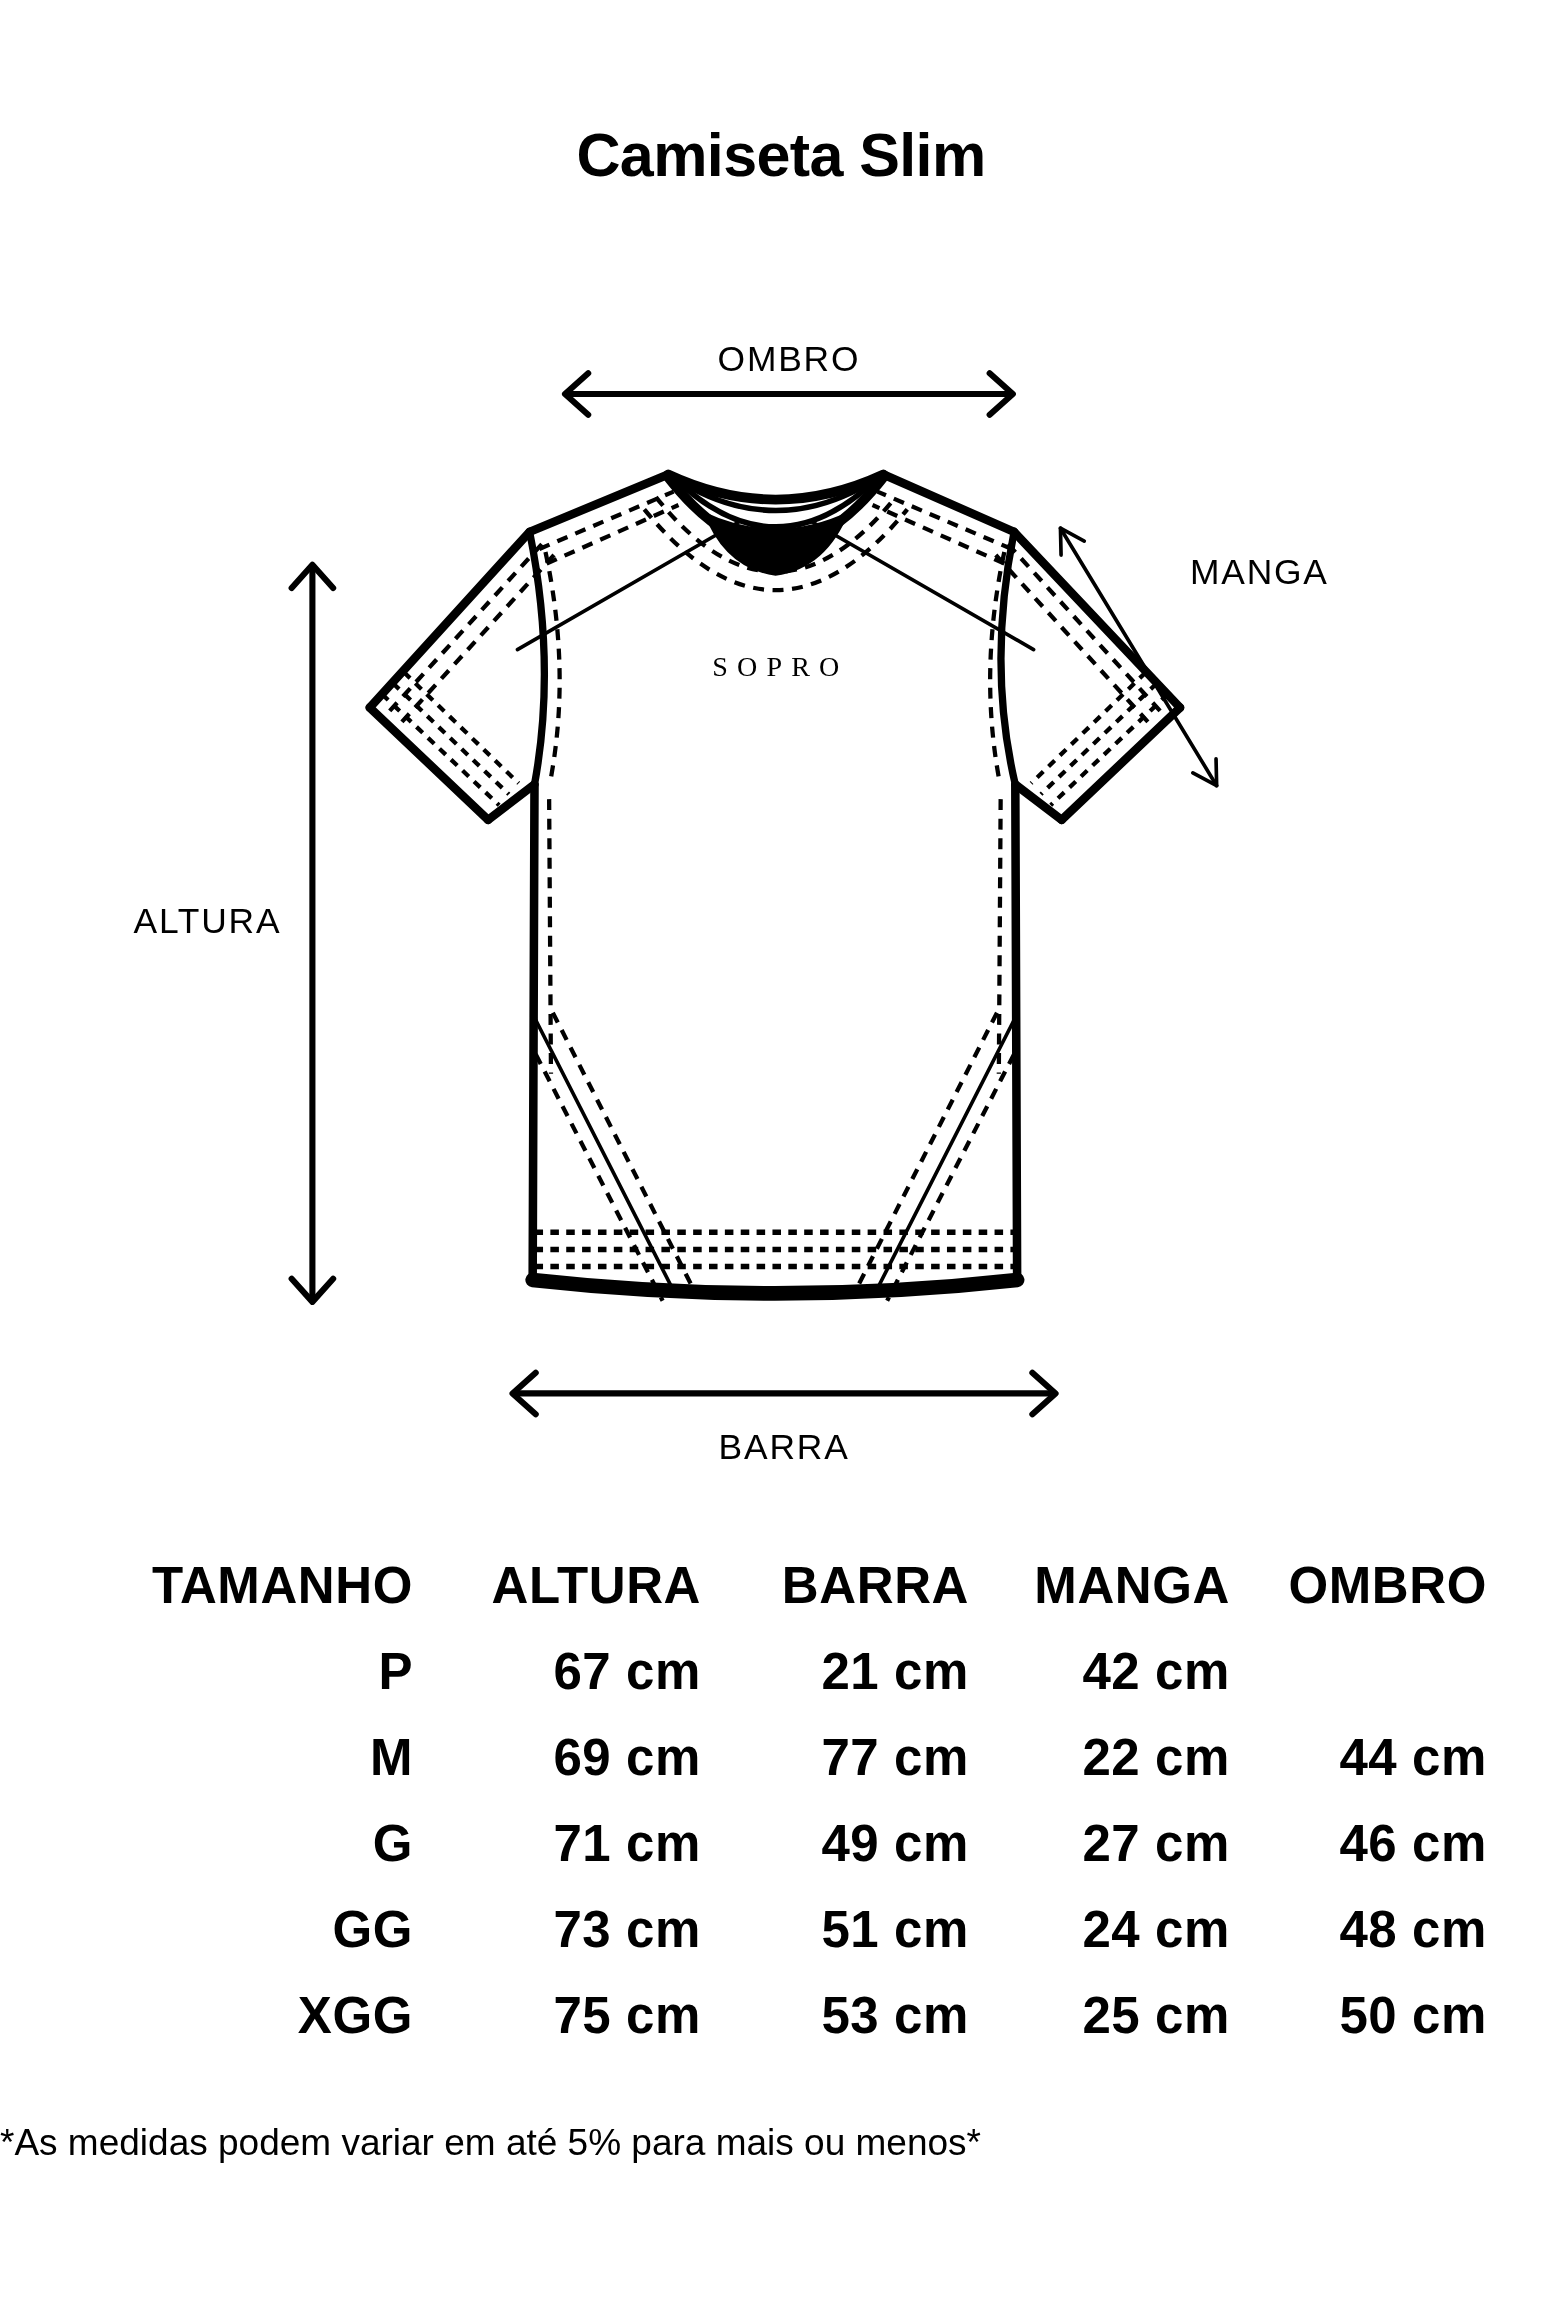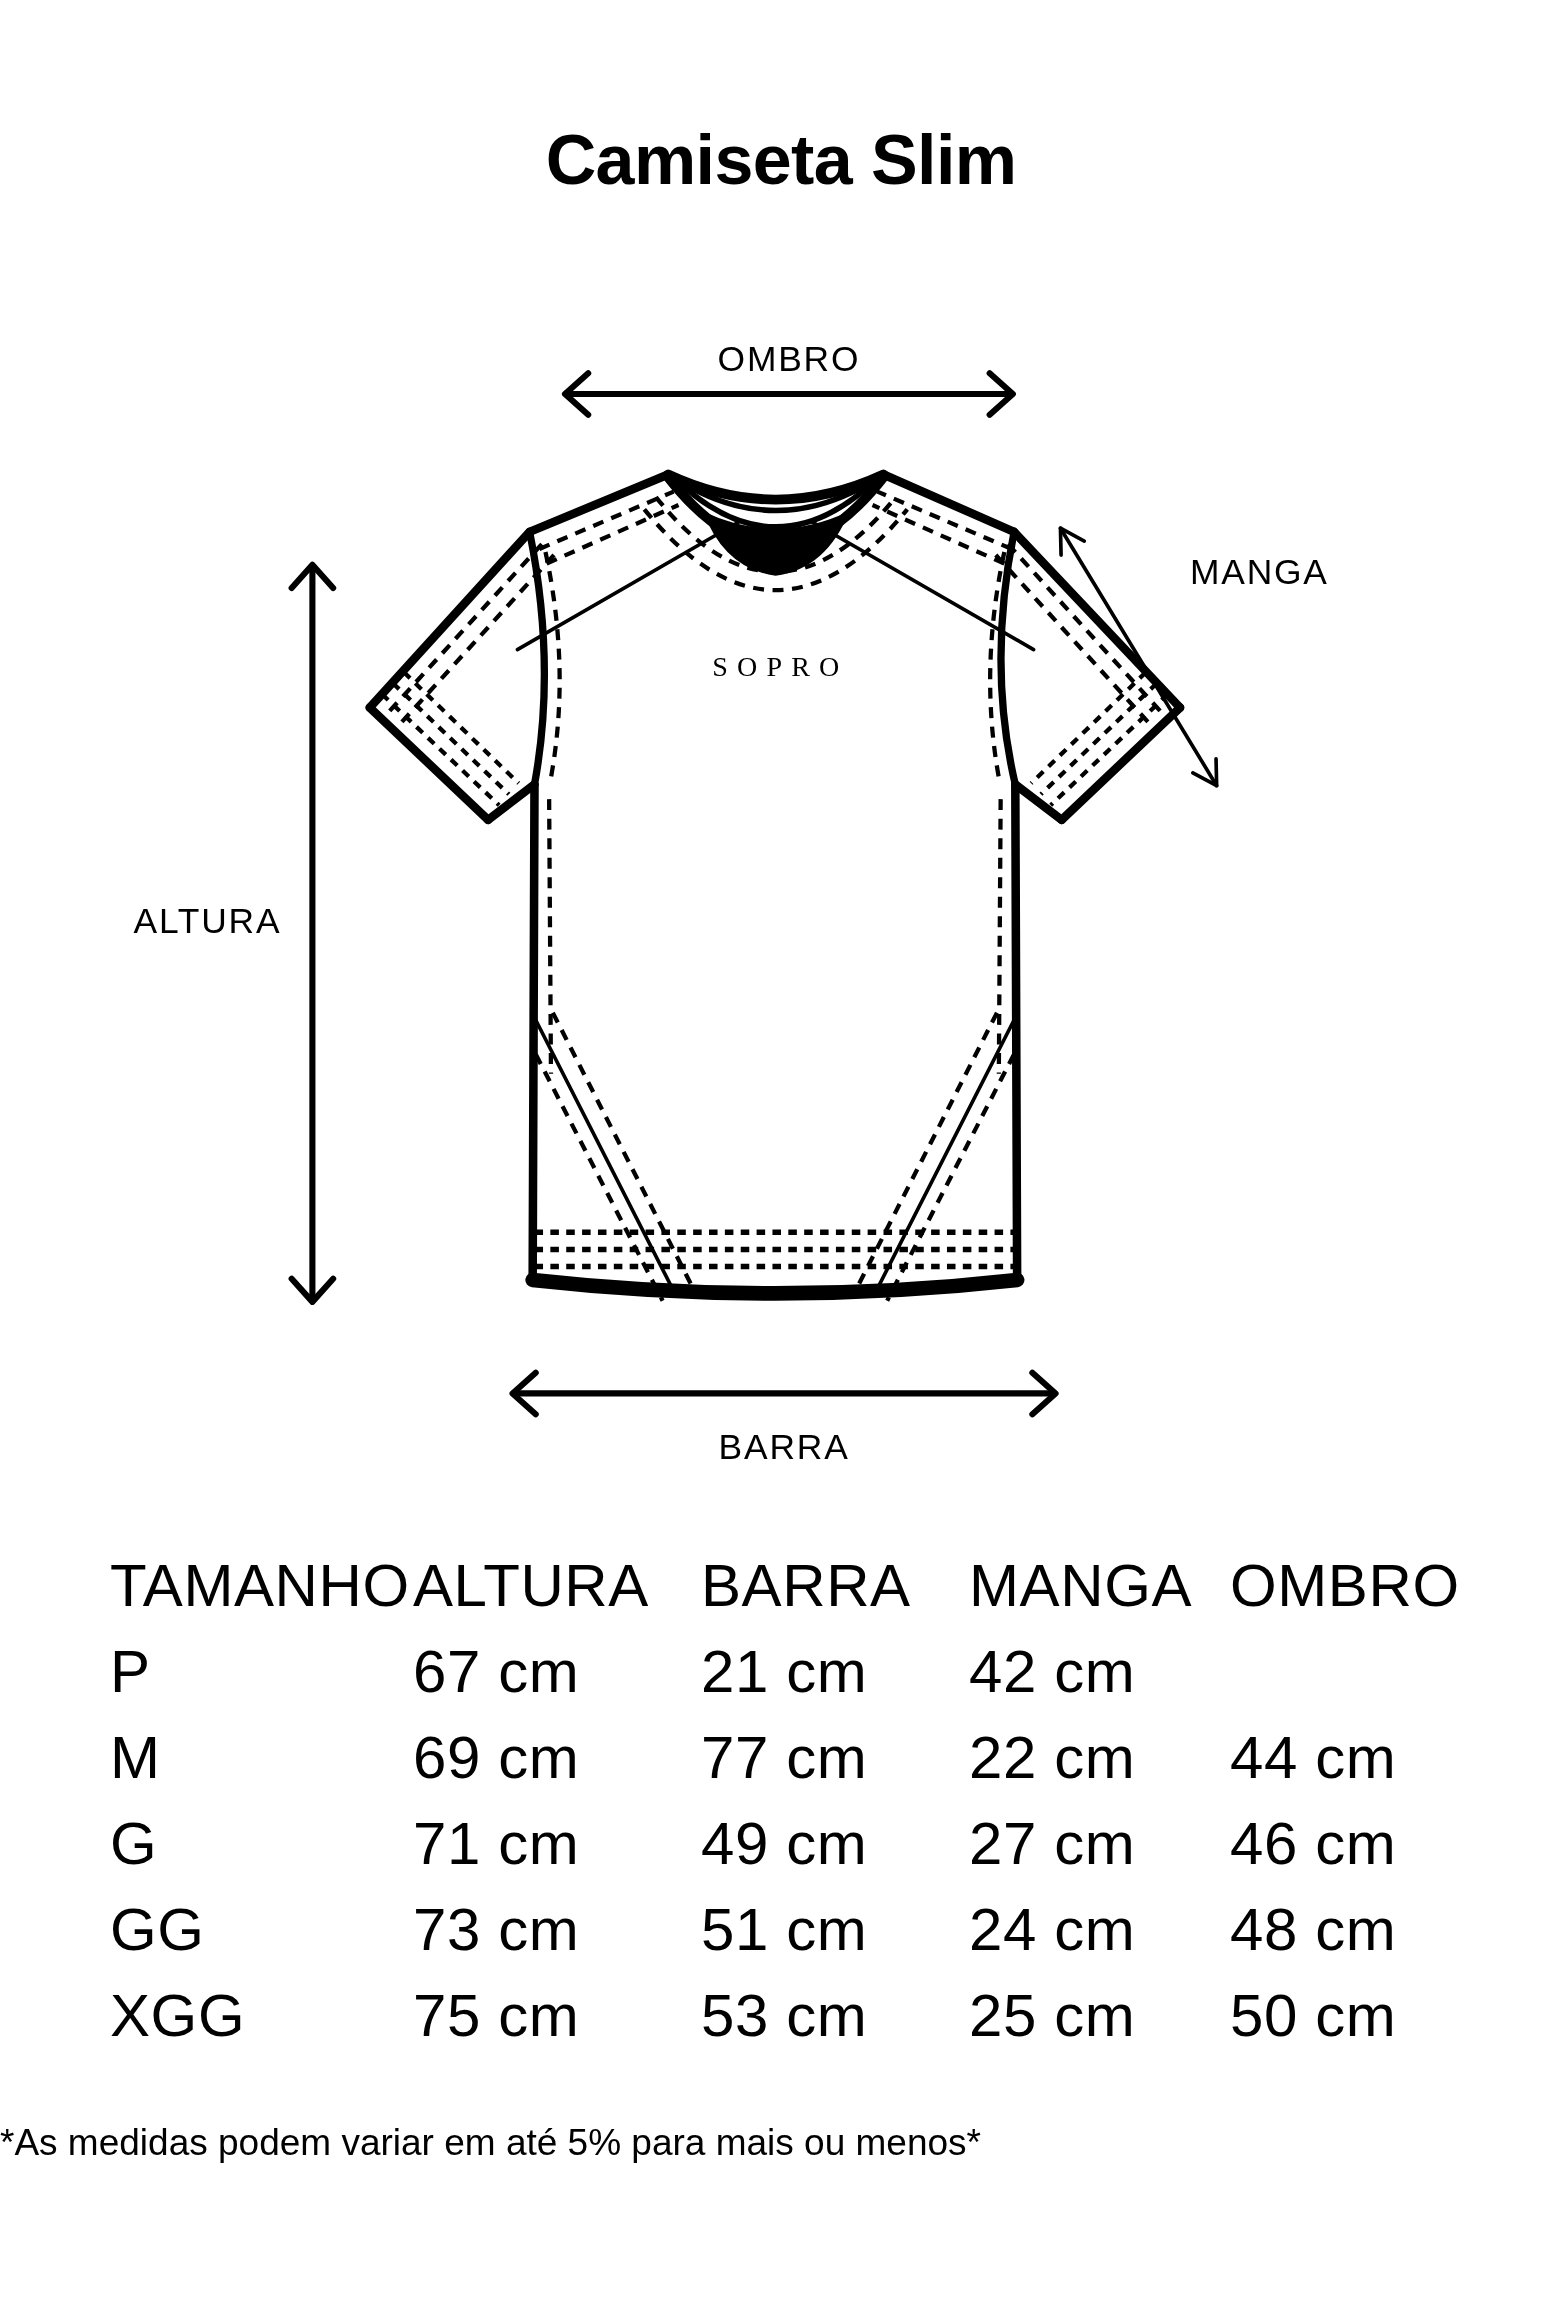--- a/index.html
+++ b/index.html
@@ -14,21 +14,21 @@
     font-family: "Liberation Sans", sans-serif;
     color: #000;
     overflow: hidden;
   }
   .page-title {
     position: absolute;
     top: 120px;
     left: 0;
     width: 100%;
     text-align: center;
-    font-size: 70px;
+    font-size: 61px;
     font-weight: 700;
     letter-spacing: -0.6px;
     color: #000;
   }
   .diagram-wrap {
     position: absolute;
     top: 317px;
     left: 0;
     width: 1562px;
     height: 1190px;
@@ -52,23 +52,23 @@
     left: 110px;
     width: 1377px;
   }
   .trow {
     display: grid;
     grid-template-columns: 303px 288px 268px 261px 257px;
     height: 86px;
     align-items: center;
   }
   .tcell {
-    text-align: left;
-    font-size: 60px;
-    font-weight: 400;
+    text-align: right;
+    font-size: 51px;
+    font-weight: 700;
     letter-spacing: 0.6px;
     white-space: nowrap;
   }
   .footnote {
     position: absolute;
     top: 2122px;
     left: 0;
     width: 100%;
     text-align: left;
     font-size: 37px;

